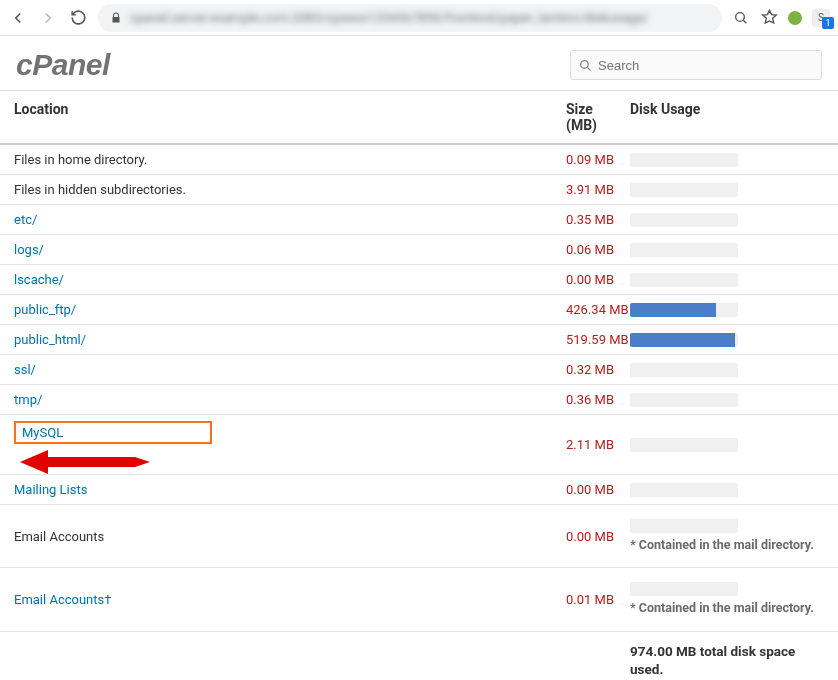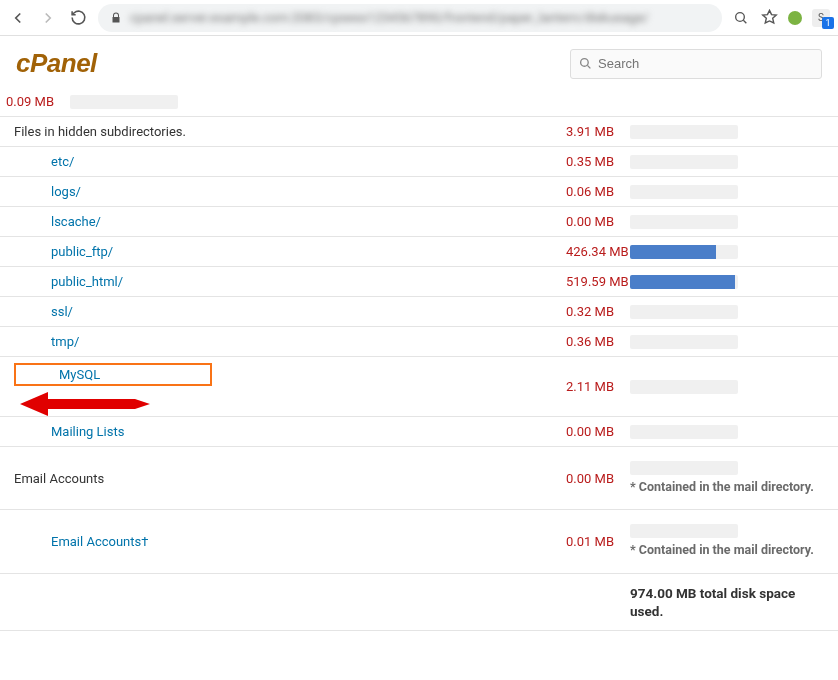--- a/index.html
+++ b/index.html
@@ -9,33 +9,33 @@
 .nav-btn.disabled { color: #bbb; }
 .url-bar { flex: 1; display: flex; align-items: center; height: 28px; border-radius: 14px; background: #f1f3f4; padding: 0 12px; gap: 8px; font-size: 13px; color: #555; overflow: hidden; }
 .lock { width: 12px; height: 12px; }
 .url-text { filter: blur(3px); color: #777; white-space: nowrap; }
 .toolbar-icon { width: 18px; height: 18px; display: flex; align-items: center; justify-content: center; color: #555; cursor: pointer; }
 .ext-dot { width: 14px; height: 14px; border-radius: 50%; background: #7cb342; }
 .ext-badge { position: relative; width: 18px; height: 18px; background: #eee; border-radius: 3px; display:flex; align-items:center; justify-content:center; font-size:10px; color:#555;}
 .ext-badge .num { position: absolute; bottom: -2px; right: -4px; background: #1a73e8; color: #fff; font-size: 9px; width: 12px; height: 12px; border-radius: 2px; text-align: center; line-height: 12px; }
 .page { background: #fff; }
 .header-row { display: flex; align-items: center; justify-content: space-between; padding: 12px 16px 8px; }
-.cpanel-logo { font-family: Arial, sans-serif; font-weight: 900; font-style: italic; font-size: 26px; color: #a16207; letter-spacing: -0.5px; }
+.cpanel-logo { font-family: Arial, sans-serif; font-weight: 900; font-style: italic; font-size: 30px; color: #737373; letter-spacing: -0.5px; }
 .search-box { width: 252px; height: 30px; border: 1px solid #ddd; border-radius: 3px; background: #fafafa; display: flex; align-items: center; padding: 0 8px; gap: 6px; color: #888; font-size: 13px; }
 .search-box input { border: none; background: transparent; outline: none; flex: 1; font-size: 13px; color: #333; }
 .table-wrap { padding: 0 0 20px 0; }
 .thead { display: flex; border-top: 1px solid #ddd; border-bottom: 2px solid #ccc; font-weight: 700; font-size: 14px; color: #333; }
 .col-loc { width: 560px; padding: 10px 14px; }
 .col-size { width: 60px; padding: 10px 6px; }
 .col-usage { flex: 1; padding: 10px 10px; }
 .trow { display: flex; align-items: center; border-bottom: 1px solid #e4e4e4; min-height: 30px; font-size: 13px; }
 .trow .col-loc { padding: 6px 14px; }
 .trow .col-size { padding: 6px 6px; color: #b91c1c; white-space: nowrap; }
 .trow .col-usage { padding: 6px 10px; font-weight: bold; }
-.link { color: #0073aa; cursor: pointer; margin-left: 37px; }
+.link { color: #0073aa; cursor: pointer; }
 .bar-bg { width: 108px; height: 14px; background: #f0f0f0; border-radius: 2px; overflow: hidden; }
 .bar-fill { height: 100%; background: #4a7ec9; }
 .highlight-box { border: 2px solid #f97316; padding: 2px 6px; display: inline-block; min-width: 198px; }
 .tall-row .col-size { align-self: center; }
 .tall-usage { display: flex; flex-direction: column; gap: 4px; }
 .note { color: #6a6a6a; font-size: 12.5px; line-height: 1.3; }
 .tfoot { display: flex; border-bottom: 1px solid #e4e4e4; }
 .tfoot .col-loc { padding: 10px 14px; }
 .tfoot .col-usage { padding: 10px 10px; font-weight: 700; font-size: 13.5px; line-height: 1.35; }
 .page-wrapper { position: relative; }
@@ -97,22 +97,28 @@
         <svg width="13" height="13" viewBox="0 0 24 24" fill="none" stroke="#888" stroke-width="2.5">
               <circle cx="10" cy="10" r="7"></circle>
               <path d="M21 21l-5.5-5.5"></path>
             </svg>
       </span>
       <input placeholder="Search" style="">
     </div>
   </div>
 
   <div class="table-wrap">
+    <div class="thead">
+      <div class="col-loc">Location</div>
+      <div class="col-size">Size (MB)</div>
+      <div class="col-usage">Disk Usage</div>
+    </div>
     <div id="rows-container">
           <div class="trow">
+            <div class="col-loc"><span>Files in home directory.</span></div>
             <div class="col-size">0.09 MB</div>
             <div class="col-usage">
               <div class="bar-bg">
                 <div class="bar-fill" style="width: 0%;"></div>
               </div>
             </div>
           </div>
           <div class="trow">
             <div class="col-loc"><span>Files in hidden subdirectories.</span></div>
             <div class="col-size">3.91 MB</div>

